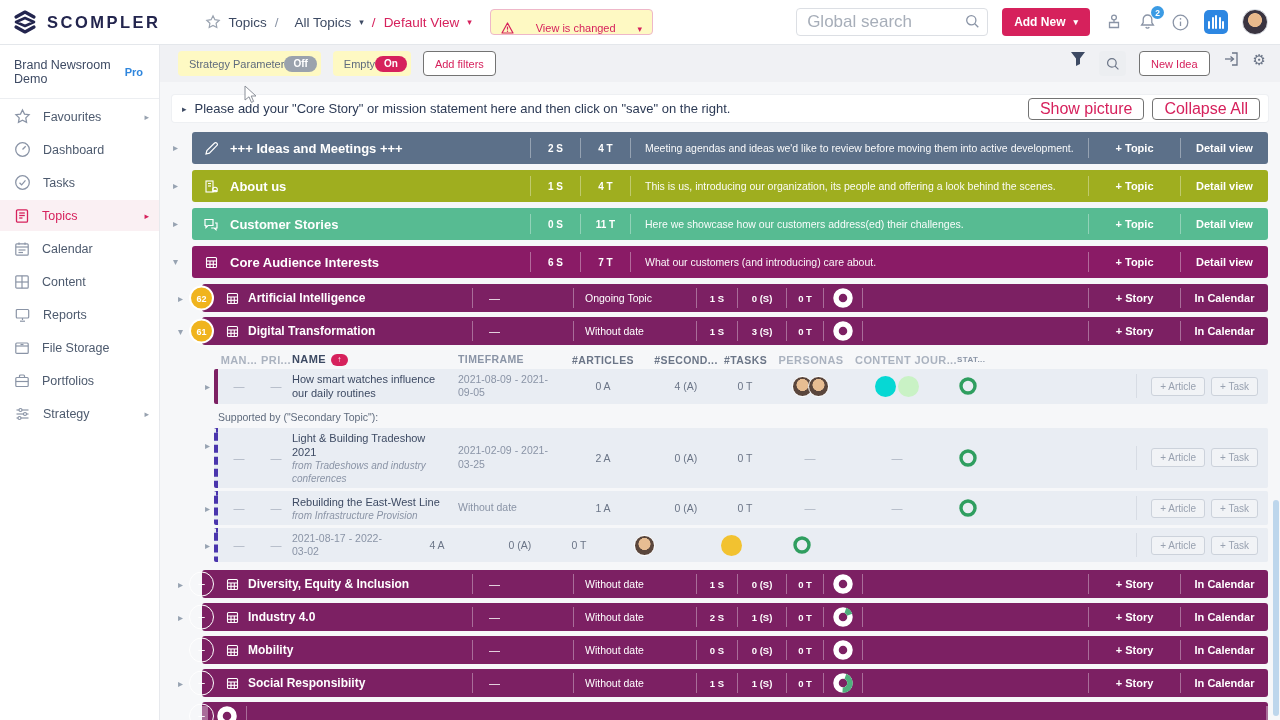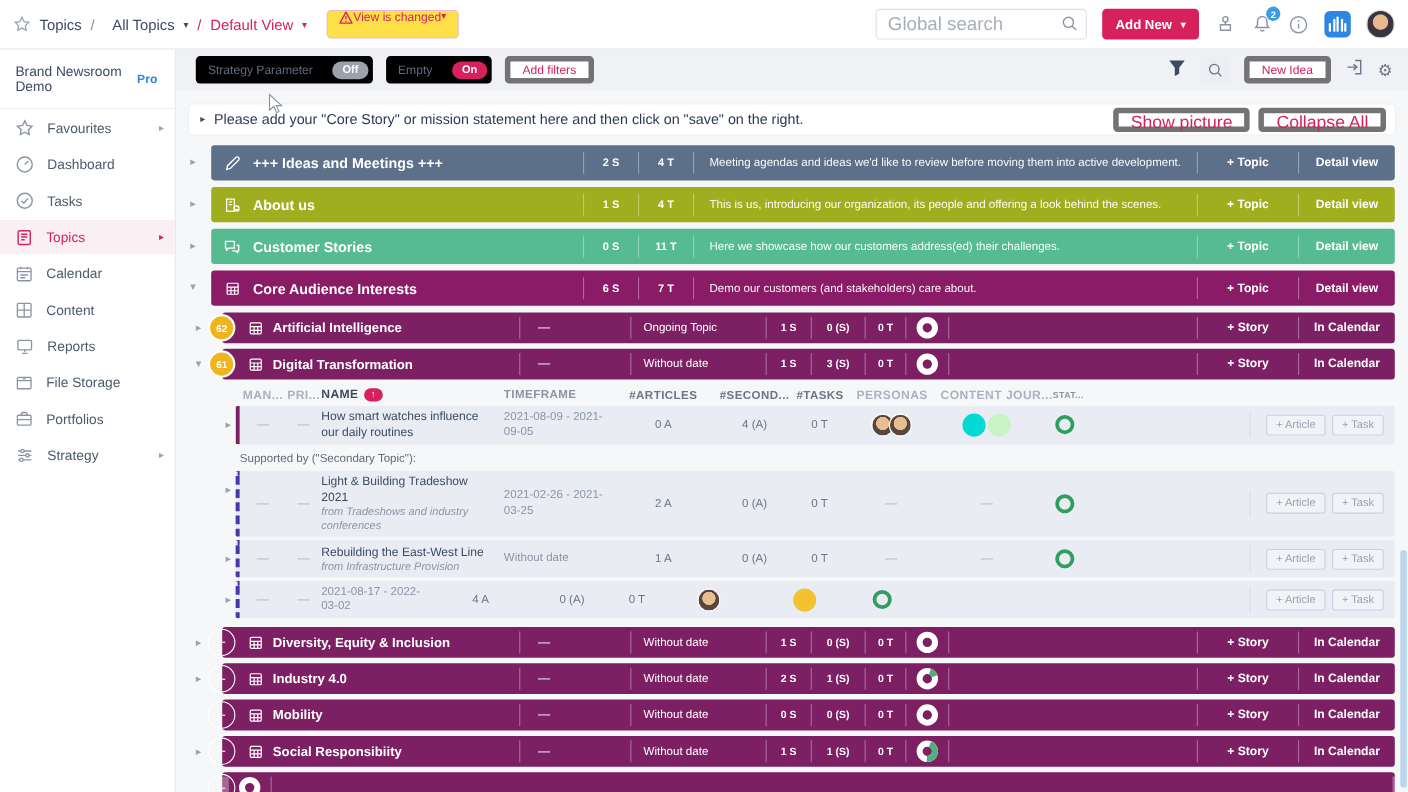--- a/index.html
+++ b/index.html
@@ -9,21 +9,21 @@
 
   
   .app-header{position:absolute;top:0;left:0;width:1280px;height:45px;background:#fff;border-bottom:1px solid #e4e7eb;display:flex;align-items:center;padding:0 12px;z-index:10}
   .logo-wrap{display:flex;align-items:center;gap:9px;margin-right:44px}
   .logo-text{font-size:16.5px;font-weight:700;letter-spacing:2.5px;color:#23254e}
   .crumbs{display:flex;align-items:center;gap:8px;font-size:13.5px;color:#3d4a63}
   .crumb-star{color:#8a94a6;display:flex}
   .caret{font-size:9px;color:#3d4a63;line-height:1}
   .caret.red{color:#d6215c}
   .crumb-view{color:#d6215c;font-weight:500}
-  .view-changed{margin-left:18px;height:26px;display:flex;align-items:flex-start;gap:0;border:1px solid #eeb7c9;border-radius:4px;background:#fde047;padding:0 10px;font-size:11px;color:#d6215c;cursor:pointer}
+  .view-changed{margin-left:18px;height:26px;display:flex;align-items:flex-end;gap:22px;border:1px solid #eeb7c9;border-radius:4px;background:#fef9c3;padding:0 10px;font-size:11px;color:#d6215c;cursor:pointer}
   .hdr-right{margin-left:auto;display:flex;align-items:center;gap:14px}
   .gsearch{position:relative}
   .gsearch input{width:192px;height:28px;border:1px solid #dcdfe4;border-radius:4px;padding:0 28px 0 10px;font-size:17px;color:#5f6b7d;background:#fff;outline:none}
   .gsearch input::placeholder{color:#a7aeb9}
   .gsearch .mag{position:absolute;right:8px;top:6px}
   .add-new{height:28px;background:#d6215c;border:none;border-radius:4px;color:#fff;font-size:12px;font-weight:600;display:flex;align-items:center;gap:8px;padding:0 12px;cursor:pointer}
   .add-new .caret{color:#fff}
   .hicon{display:flex;align-items:center;color:#8a94a6}
   .bell-wrap{position:relative}
   .badge-blue{position:absolute;top:-6px;right:-7px;background:#3b9be4;color:#fff;font-size:8.5px;font-weight:700;min-width:13px;height:13px;border-radius:8px;display:flex;align-items:center;justify-content:center;padding:0 3px}
@@ -38,26 +38,26 @@
   .side-item{height:31px;display:flex;align-items:center;gap:12px;padding:0 10px 0 14px;font-size:12.5px;color:#4d5a6e;cursor:pointer;margin-top:2px}
   .side-item .ic{color:#8a94a6;display:flex}
   .side-item.active{background:#faf0f3;color:#d6215c}
   .side-item.active .ic{color:#d6215c}
   .side-arrow{margin-left:auto;font-size:9px;color:#97a1af}
   .side-arrow.red{color:#d6215c}
 
   
   .main{position:absolute;left:160px;top:45px;right:0;bottom:0;background:#f6f7f9;overflow:hidden}
   .filterbar{height:37px;background:#f0f1f4;display:flex;align-items:center;gap:12px;padding:0 14px 0 18px}
-  .fgroup{background:#000000;border-radius:4px;height:25px;display:flex;align-items:center;gap:18px;padding:0 4px 0 11px;font-size:11px;color:#5f6b7d;cursor:pointer}
+  .fgroup{background:#fef9c3;border-radius:4px;height:25px;display:flex;align-items:center;gap:0;padding:0 4px 0 11px;font-size:11px;color:#5f6b7d;cursor:pointer}
   .pill{border-radius:10px;color:#fff;font-size:10px;font-weight:700;padding:2.5px 9px}
   .pill.off{background:#9aa2ad}
   .pill.on{background:#d6215c}
-  .btn-outline{border:5px solid #737373;color:#d6215c;background:#fff;border-radius:4px;font-size:11px;height:25px;padding:0 11px;cursor:pointer}
-  .fb-right{margin-left:auto;display:flex;align-items:center;gap:13px}
+  .btn-outline{border:1px solid #737373;color:#d6215c;background:#fff;border-radius:4px;font-size:11px;height:25px;padding:0 11px;cursor:pointer}
+  .fb-right{margin-left:auto;display:flex;gap:13px}
   .sicon-box{width:27px;height:25px;background:#eceef1;border-radius:4px;display:flex;align-items:center;justify-content:center}
   .gear{font-size:15px;color:#6b7587}
 
   
   .notice{margin:13px 12px 10px 12px;height:27px;background:#fff;border-radius:3px;display:flex;align-items:center;padding:0 8px 0 10px;box-shadow:0 0 0 1px #eef0f3}
   .notice-caret{font-size:9px;color:#3d4a63;margin-right:8px}
   .notice-text{font-size:13px;color:#2c3a55;flex:1;white-space:nowrap;overflow:hidden}
   .notice .btn-outline{height:22px;font-size:16px;margin-left:8px}
 
   
@@ -115,20 +115,30 @@
   .supported-label{font-size:10.5px;color:#5f6b7d;margin:7px 0 5px 4px}
 
   .scroll-thumb{position:absolute;right:1px;top:500px;width:6px;height:216px;background:#bdd6ec;border-radius:3px;z-index:20}
   .cursor{position:absolute;left:244px;top:85px;z-index:50;pointer-events:none}
 </style>
 </head>
 <body>
 <div id="app">
 
 <header class="app-header">
+  <div class="logo-wrap">
+    <svg width="26" height="26" viewBox="0 0 26 26">
+          <g fill="none" stroke="#23254e" stroke-width="3.2" stroke-linecap="round" stroke-linejoin="round">
+            <path d="M4 8 L13 3 L22 8"></path>
+            <path d="M4 13 L13 9 L22 13 L13 17 Z" stroke-width="2.6"></path>
+            <path d="M4 18 L13 23 L22 18"></path>
+          </g>
+        </svg>
+    <span class="logo-text">SCOMPLER</span>
+  </div>
   <div class="crumbs">
     <span class="crumb-star">
           <svg width="16" height="16" viewBox="0 0 16 16">
             <path d="M8 1.8l1.9 3.9 4.3.6-3.1 3 .7 4.2L8 11.5l-3.8 2 .7-4.2-3.1-3 4.3-.6z" fill="none" stroke="#9aa3b0" stroke-width="1.2"></path>
           </svg>
         </span>
     <span>Topics</span>
     <span style="color:#8a94a6">/</span>
     <span style="margin-left:8px">All Topics</span>
     <span class="caret">▾</span>
@@ -415,21 +425,21 @@
               <line x1="8.3" y1="5" x2="8.3" y2="11.5"></line>
               <line x1="1.5" y1="8.3" x2="11.5" y2="8.3"></line>
             </svg>
           </span>
           <div class="cat-title">Core Audience Interests</div>
           <span class="vsep"></span>
           <div class="cat-count">6 S</div>
           <span class="vsep"></span>
           <div class="cat-count">7 T</div>
           <span class="vsep"></span>
-          <div class="cat-desc">Demo our customers (and stakeholders) care about.</div>
+          <div class="cat-desc">What our customers (and introducing) care about.</div>
           <span class="vsep"></span>
           <div class="cat-action">+ Topic</div>
           <span class="vsep"></span>
           <div class="cat-action cat-action2">Detail view</div>
         </div>
         <div class="topic-row">
           <span class="row-caret topic-caret">▸</span>
           <span class="tbadge">62</span>
           <div class="topic-title">
             <span class="ic" style="display: flex;">
@@ -555,21 +565,21 @@
           </div>
           <div class="supported-label">Supported by ("Secondary Topic"):</div>
           <div class="story secondary">
             <span class="row-caret story-caret">▸</span>
             <div class="s-man">—</div>
             <div class="s-pri">—</div>
             <div class="s-name">
               <div>Light &amp; Building Tradeshow 2021</div>
               <div class="sub">from Tradeshows and industry conferences</div>
             </div>
-            <div class="s-tf">2021-02-26 - 2021-03-25</div>
+            <div class="s-tf">2021-02-09 - 2021-03-25</div>
             <div class="s-art">2 A</div>
             <div class="s-sec">0 (A)</div>
             <div class="s-tasks">0 T</div>
             <div class="s-pers">—</div>
             <div class="s-jour">—</div>
             <div class="s-stat">
               <span style="display: flex;">
                 <svg width="20" height="20">
                   <circle cx="10" cy="10" r="7" fill="none" stroke="#2f9e5f" stroke-width="3.4"></circle>
                 </svg>

